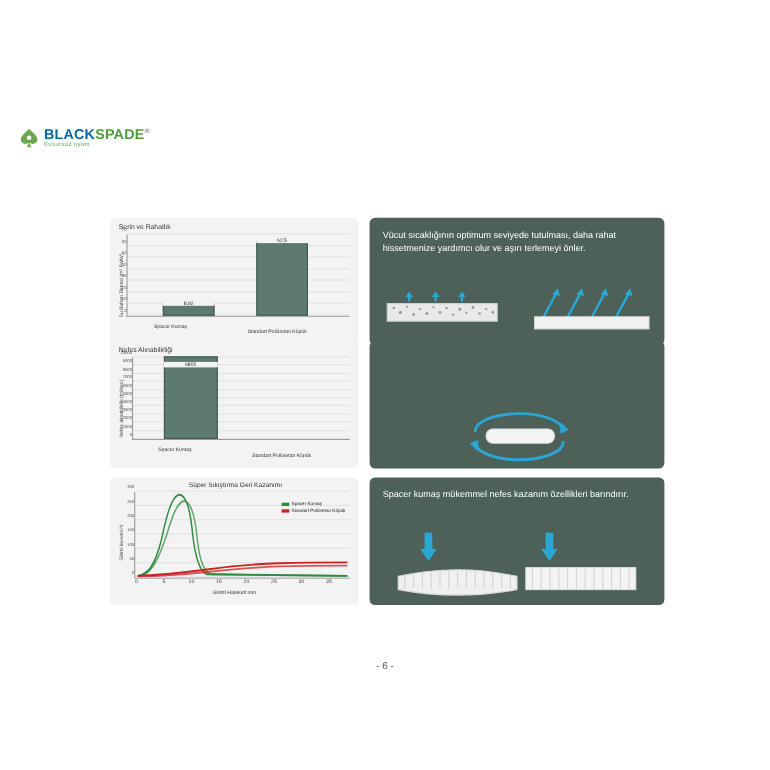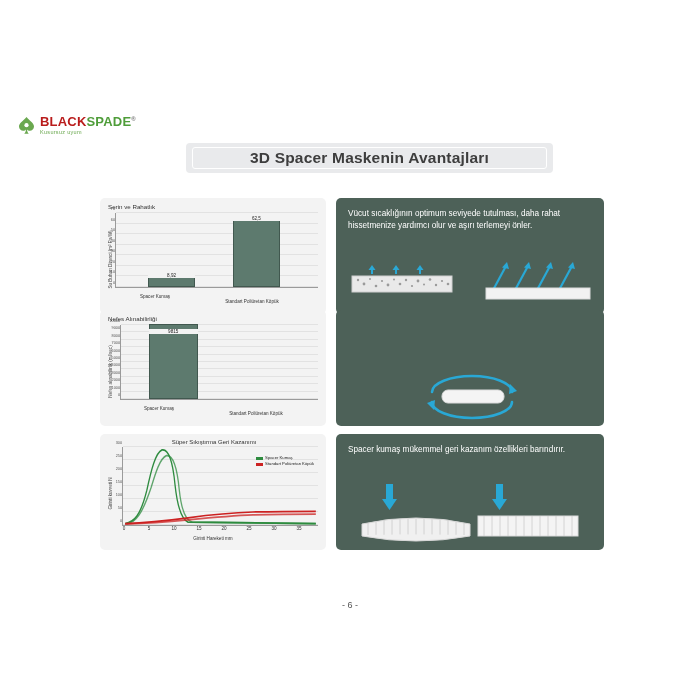--- a/index.html
+++ b/index.html
@@ -11,21 +11,21 @@
     overflow:hidden;
   }
   .page{position:relative;width:700px;height:700px;}
 
   
   .logo{position:absolute;left:18px;top:115px;display:flex;align-items:center;gap:5px;}
   .logo-mark{width:17px;height:19px;position:relative;}
   .logo-mark svg{display:block;}
   .logo-text{line-height:1;}
   .logo-word{font-size:13px;font-weight:bold;letter-spacing:.2px;}
-  .logo-word .blk{color:#b91c1c;}
+  .logo-word .blk{color:#0369a1;}
   .logo-word .spd{color:#4f9d3a;}
   .logo-word .reg{font-size:6px;vertical-align:super;color:#777;}
   .logo-sub{font-size:5.5px;color:#6aa84f;margin-top:2px;letter-spacing:.3px;}
 
   
   .title-banner{
     position:absolute;left:186px;top:143px;width:367px;height:30px;
     background:#e9eaec;border-radius:4px;
     display:flex;align-items:center;justify-content:center;
   }
@@ -116,24 +116,20 @@
         <path d="M8.5 1 C5 5 1 7.2 1 10.6 C1 13.2 3 14.8 5.2 14.8 C6.4 14.8 7.4 14.3 8 13.5 C7.9 15.4 7.2 16.8 6.2 17.8 L10.8 17.8 C9.8 16.8 9.1 15.4 9 13.5 C9.6 14.3 10.6 14.8 11.8 14.8 C14 14.8 16 13.2 16 10.6 C16 7.2 12 5 8.5 1 Z" fill="#6aa84f"></path>
         <circle cx="8.5" cy="9.2" r="2.1" fill="#ffffff"></circle>
       </svg>
     </div>
     <div class="logo-text">
       <div class="logo-word"><span class="blk">BLACK</span><span class="spd">SPADE</span><span class="reg">®</span></div>
       <div class="logo-sub">Kusursuz uyum</div>
     </div>
   </div>
 
-  <div class="title-banner">
-    <div class="inner"></div>
-    <div class="title-text">3D Spacer Maskenin Avantajları</div>
-  </div>
 
   <div class="row row1">
 
     <div class="chart-panel">
       <div class="chart-title">Serin ve Rahatlık</div>
       <div class="plot-wrap">
         <div class="yaxis-label">
           <span>Su Buharı Direnci (m² Pa/W)</span>
         </div>
         <div class="plot">
@@ -329,21 +325,21 @@
               <span class="sw r"></span>
               <span>Standart Poliüretan Köpük</span>
             </div>
         </div>
 
         <div class="xaxis-title">Girinti Hareketi mm</div>
       </div>
     </div>
 
     <div class="green-panel p3">
-      <div class="green-text">Spacer kumaş mükemmel geri kazanım özellikleri barındırır.</div>
+      <div class="green-text">Spacer kumaş mükemmel nefes kazanım özellikleri barındırır.</div>
       <div class="ill" style="left:20px;bottom:8px;width:228px;height:58px;">
         <svg width="228" height="58" viewBox="0 0 228 58">
           <g fill="#29a8d5">
             <rect x="30" y="0" width="7" height="16"></rect>
             <path d="M26 15 l15 0 l-7.5 11 Z"></path>
             <rect x="140" y="0" width="7" height="16"></rect>
             <path d="M136 15 l15 0 l-7.5 11 Z"></path>
           </g>
 
           <g>

